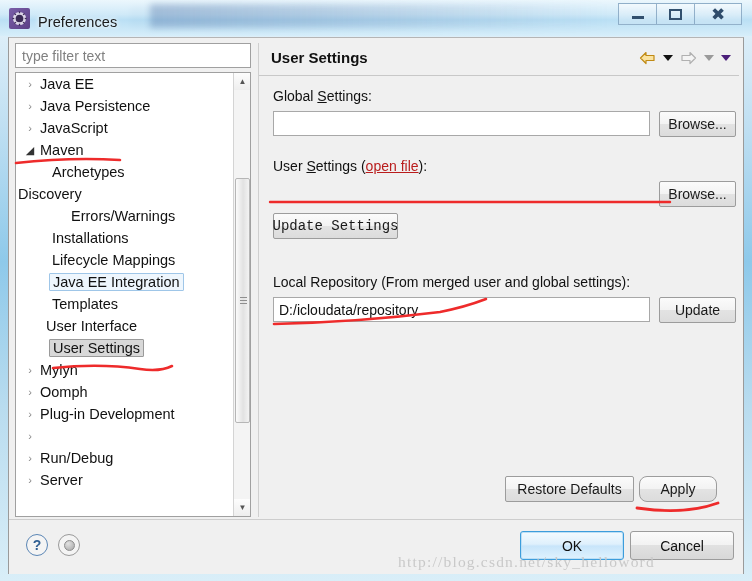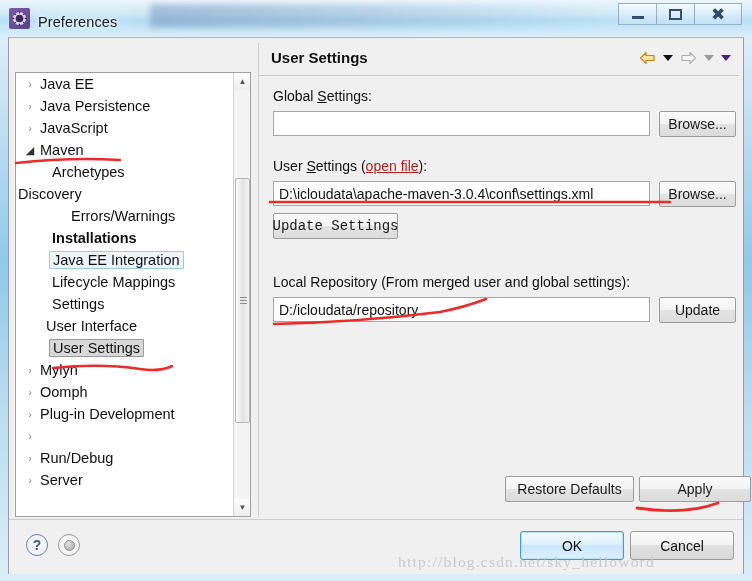--- a/index.html
+++ b/index.html
@@ -306,20 +306,21 @@
     <div class="wbtn" id="btn-max">
       <span class="g"></span>
     </div>
     <div class="wbtn" id="btn-close">
       <span class="g">✖</span>
     </div>
   </div>
 
   <div id="dialog">
 
+    <input id="filter-input" type="text" placeholder="type filter text" style="">
 
     <div id="tree-panel">
       <div id="tree-rows">
           <div class="tree-row" style="padding-left: 6px;">
             <span class="arrow">›</span>
             <span class="lbl">Java EE</span>
           </div>
           <div class="tree-row" style="padding-left: 6px;">
             <span class="arrow">›</span>
             <span class="lbl">Java Persistence</span>
@@ -337,35 +338,35 @@
             <span class="lbl">Archetypes</span>
           </div>
           <div class="tree-row" style="">
             <span class="arrow" style="width: 0px;"></span>
             <span class="lbl">Discovery</span>
           </div>
           <div class="tree-row" style="padding-left: 34px; margin-left: 19px;">
             <span class="arrow" style="width: 0px;"></span>
             <span class="lbl">Errors/Warnings</span>
           </div>
-          <div class="tree-row" style="padding-left: 34px; font-weight: bold;">
+          <div class="tree-row" style="padding-left: 34px;">
             <span class="arrow" style="width: 0px;"></span>
             <span class="lbl">Installations</span>
           </div>
+          <div class="tree-row" style="padding-left: 34px;">
+            <span class="arrow" style="width: 0px;"></span>
+            <span class="lbl">Lifecycle Mappings</span>
+          </div>
           <div class="tree-row sel-focus" style="padding-left: 34px;">
             <span class="arrow" style="width: 0px;"></span>
             <span class="lbl">Java EE Integration</span>
           </div>
           <div class="tree-row" style="padding-left: 34px;">
             <span class="arrow" style="width: 0px;"></span>
-            <span class="lbl">Lifecycle Mappings</span>
-          </div>
-          <div class="tree-row" style="padding-left: 34px;">
-            <span class="arrow" style="width: 0px;"></span>
-            <span class="lbl">Settings</span>
+            <span class="lbl">Templates</span>
           </div>
           <div class="tree-row" style="padding-left: 28px;">
             <span class="arrow" style="width: 0px;"></span>
             <span class="lbl">User Interface</span>
           </div>
           <div class="tree-row sel-gray" style="padding-left: 34px;">
             <span class="arrow" style="width: 0px;"></span>
             <span class="lbl">User Settings</span>
           </div>
           <div class="tree-row" style="padding-left: 6px;">
@@ -422,32 +423,31 @@
 
       <div id="page-body">
 
         <div class="fld-label" style="left:14px; top:12px;"><span>Global </span><u>S</u><span>ettings:</span></div>
 
         <input class="txt" style="left: 14px; top: 35px; width: 377px;" type="text" value="">
         <div class="btn" style="left:400px; top:35px; width:77px;">Browse...</div>
 
         <div class="fld-label" style="left:14px; top:82px;"><span>User </span><u>S</u><span>ettings (</span><span class="link">open file</span><span>):</span></div>
 
-        <input class="txt" style="left: 14px; top: 105px; width: 377px;" type="text" value="D:\icloudata\apache-maven-3.0.4\conf\settings.xml">
         <div class="btn" style="left:400px; top:105px; width:77px;">Browse...</div>
 
         <div class="btn" style="left:14px; top:137px; width:125px;font-family:Liberation Mono, monospace;">Update Settings</div>
 
         <div class="fld-label" style="left:14px; top:198px;">Local Repository (From merged user and global settings):</div>
 
         <input class="txt" style="left: 14px; top: 221px; width: 377px;" type="text" value="D:/icloudata/repository">
         <div class="btn" style="left:400px; top:221px; width:77px;">Update</div>
 
         <div class="btn" style="left:246px; top:400px; width:129px;">Restore Defaults</div>
-        <div class="btn" style="left:380px; top:400px; width:112px;">Apply</div>
+        <div class="btn" style="left:380px; top:400px; width:78px;border-radius:8px;">Apply</div>
       </div>
     </div>
 
     <div id="btm-sep"></div>
     <div id="bottom">
       <div id="help-btn">?</div>
       <div id="round-btn">
         <span class="dot"></span>
       </div>
       <div id="ok-btn">OK</div>

